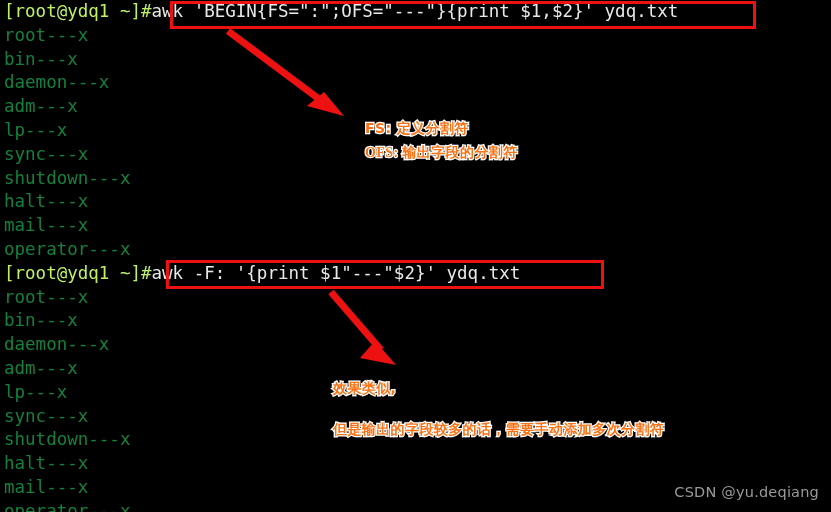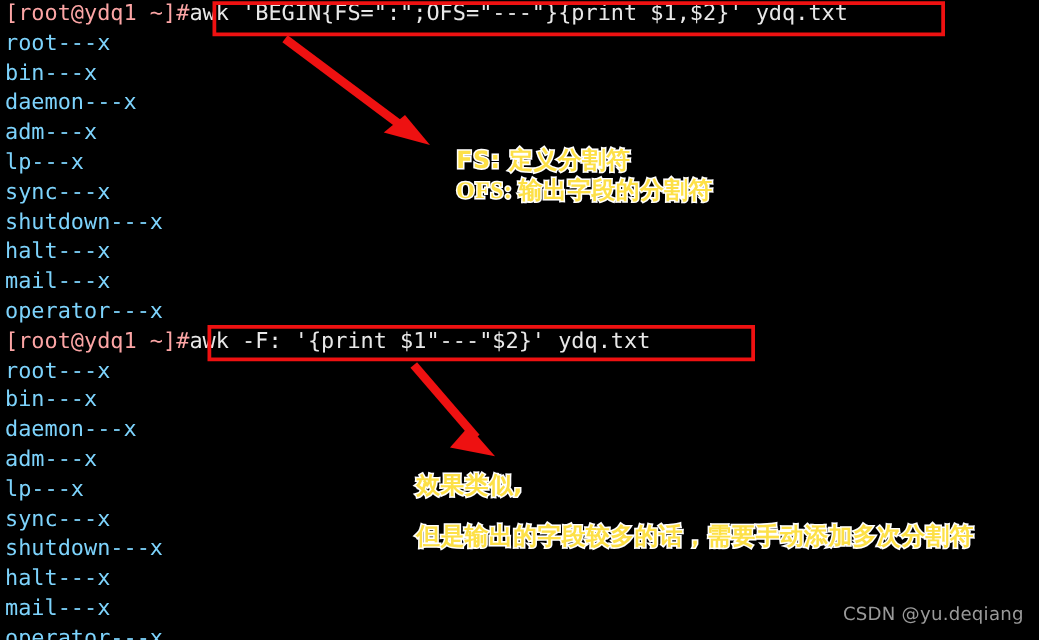--- a/index.html
+++ b/index.html
@@ -28,27 +28,27 @@
   .line {
     height: 23.8px;
     line-height: 23.8px;
     font-size: 17.5px;
     letter-spacing: 0px;
     white-space: pre;
     color: #d6d6d6;
     padding-left: 4px;
   }
   .line .prompt {
-    color: #fca5a5;
+    color: #bef264;
   }
   .line .cmd {
     color: #e8e8e8;
   }
   .out {
-    color: #7dd3fc;
+    color: #15803d;
   }
 
   
   .redbox {
     position: absolute;
     border: 3px solid #ee1111;
     box-sizing: border-box;
     pointer-events: none;
   }
   #redbox1 {
@@ -72,22 +72,22 @@
     width: 831px;
     height: 512px;
     pointer-events: none;
   }
 
   
   .anno {
     position: absolute;
     font-family: "DejaVu Sans", "Liberation Sans", sans-serif;
     font-weight: bold;
-    font-size: 19px;
-    color: #fde047;
+    font-size: 14px;
+    color: #f97316;
     white-space: nowrap;
     -webkit-text-stroke: 2.5px #ffffff;
     paint-order: stroke fill;
     letter-spacing: 0.4px;
   }
   #anno1 { left: 365px; top: 117px; }
   #anno1 .l2 { margin-top: 3px; font-family: Liberation Serif, serif; }
   #anno2 { left: 333px; top: 377px; }
   #anno2 .l2 { margin-top: 19px; }
   .anno div { line-height: 22px; }

